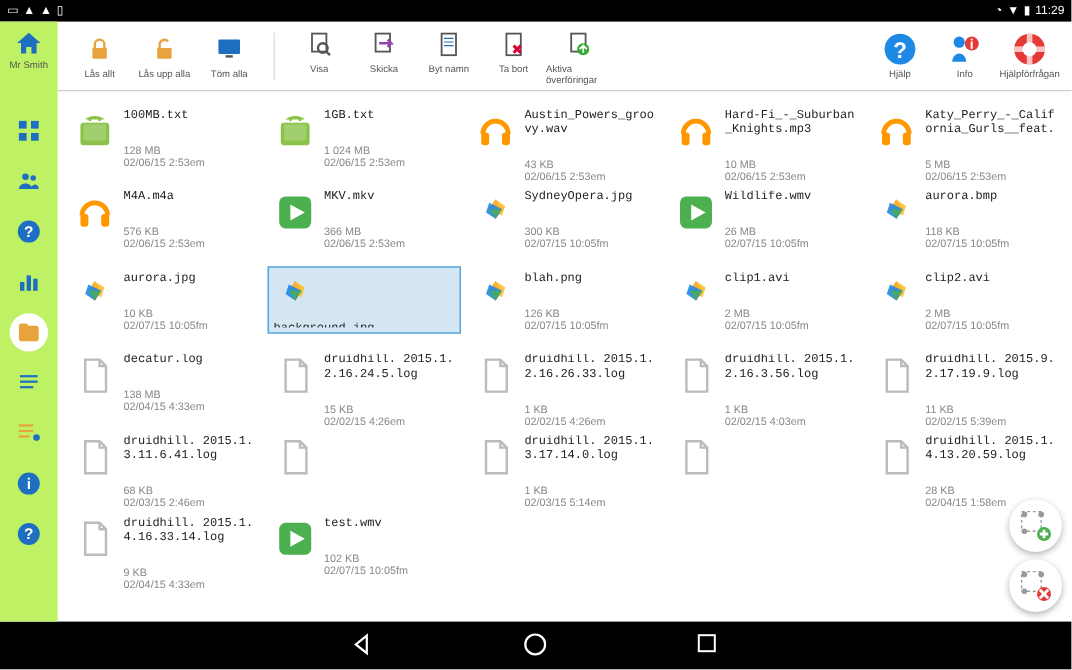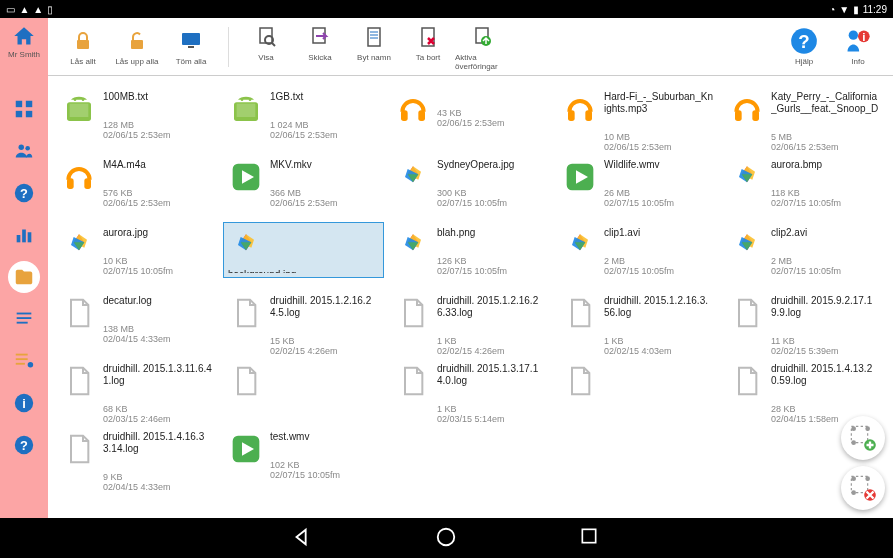--- a/index.html
+++ b/index.html
@@ -3,40 +3,40 @@
 <meta charset="utf-8">
 <style>
 * { margin: 0; padding: 0; box-sizing: border-box; font-family: Arial, sans-serif; }
 body { width: 893px; height: 558px; background: #fff; overflow: hidden; position: relative; }
 
 .statusbar { height: 18px; background: #000; color: #fff; display: flex; justify-content: space-between; align-items: center; padding: 0 6px; font-size: 10px; }
 .statusbar-left, .statusbar-right { display: flex; gap: 4px; align-items: center; }
 
 .app { display: flex; height: 500px; }
 
-.sidebar { width: 48px; background: #fca5a5; display: flex; flex-direction: column; align-items: center; padding-top: 6px; gap: 10px; }
+.sidebar { width: 48px; background: #bef264; display: flex; flex-direction: column; align-items: center; padding-top: 6px; gap: 10px; }
 .sidebar-user { display: flex; flex-direction: column; align-items: center; font-size: 8px; color: #555; }
 .sidebar-icon { width: 32px; height: 32px; display: flex; align-items: center; justify-content: center; border-radius: 50%; cursor: pointer; }
 .sidebar-icon.active { background: #fff; }
 
 .main { flex: 1; display: flex; flex-direction: column; }
 
 .toolbar { height: 58px; border-bottom: 1px solid #ccc; display: flex; align-items: center; padding: 0 8px; gap: 4px; }
 .toolbar-group { display: flex; }
 .toolbar-divider { width: 1px; height: 40px; background: #ddd; margin: 0 6px; }
 .toolbar-btn { width: 54px; display: flex; flex-direction: column; align-items: center; font-size: 8px; color: #555; cursor: pointer; gap: 2px; }
 .toolbar-btn-icon { width: 28px; height: 28px; display: flex; align-items: center; justify-content: center; }
 .toolbar-spacer { flex: 1; }
 
 .file-grid { flex: 1; padding: 10px 8px; display: grid; grid-template-columns: repeat(5, 1fr); grid-auto-rows: 56px; gap: 12px 6px; overflow-y: auto; align-content: start; }
 .file-item { display: flex; align-items: flex-start; gap: 6px; padding: 4px; border: 1px solid transparent; cursor: pointer; }
 .file-item.selected { background: #d4e6f1; border: 1px solid #3498db; flex-direction: column; }
 .file-icon { width: 36px; height: 36px; flex-shrink: 0; display: flex; align-items: center; justify-content: center; }
 .file-info { flex: 1; overflow: hidden; }
-.file-name { font-size: 10px; color: #222; line-height: 1.2; word-break: break-all; max-height: 24px; overflow: hidden; }
+.file-name { font-size: 10px; color: #222; line-height: 1.2; word-break: break-all; max-height: 24px; overflow: hidden; font-family: Liberation Mono, monospace; }
 .file-size { font-size: 9px; color: #888; margin-top: 17px; }
 .file-date { font-size: 9px; color: #888; }
 
 .navbar { height: 40px; background: #000; display: flex; justify-content: center; align-items: center; gap: 120px; }
 .nav-btn { width: 24px; height: 24px; cursor: pointer; }
 
 .fab { position: absolute; right: 8px; width: 44px; height: 44px; border-radius: 50%; background: #fff; box-shadow: 0 2px 5px rgba(0,0,0,0.3); display: flex; align-items: center; justify-content: center; cursor: pointer; }
 .fab-add { bottom: 98px; }
 .fab-del { bottom: 48px; }
 </style>
@@ -228,20 +228,31 @@
           <div class="toolbar-btn-icon">
               <svg width="28" height="28" viewBox="0 0 24 24">
                 <circle cx="8" cy="7" r="4" fill="#1e88e5"></circle>
                 <path d="M3 21c0-4 3-6 5-6s5 2 5 6z" fill="#1e88e5"></path>
                 <circle cx="17" cy="8" r="5" fill="#e53935"></circle>
                 <text x="17" y="12" text-anchor="middle" fill="#fff" font-size="10" font-weight="bold">i</text>
               </svg>
             </div>
           <span>Info</span>
         </div>
+        <div class="toolbar-btn">
+          <div class="toolbar-btn-icon">
+              <svg width="28" height="28" viewBox="0 0 24 24">
+                <circle cx="12" cy="12" r="11" fill="#e53935"></circle>
+                <circle cx="12" cy="12" r="5" fill="#fff"></circle>
+                <rect x="10" y="1" width="4" height="22" fill="#fff" opacity="0.7"></rect>
+                <rect x="1" y="10" width="22" height="4" fill="#fff" opacity="0.7"></rect>
+              </svg>
+            </div>
+          <span>Hjälpförfrågan</span>
+        </div>
       </div>
     </div>
 
     <div class="file-grid" id="file-grid">
         <div class="file-item">
           <div class="file-icon">
             <svg width="32" height="32" viewBox="0 0 24 24">
               <rect x="3" y="7" width="18" height="14" rx="2" fill="#8bc34a"></rect>
               <circle cx="9" cy="5" r="1" fill="#8bc34a"></circle>
               <circle cx="15" cy="5" r="1" fill="#8bc34a"></circle>
@@ -273,20 +284,21 @@
         </div>
         <div class="file-item">
           <div class="file-icon">
             <svg width="32" height="32" viewBox="0 0 24 24">
               <path d="M4 14a8 8 0 0116 0" fill="none" stroke="#ff9800" stroke-width="3"></path>
               <rect x="3" y="13" width="5" height="8" rx="2" fill="#ff9800"></rect>
               <rect x="16" y="13" width="5" height="8" rx="2" fill="#ff9800"></rect>
             </svg>
           </div>
           <div class="file-info">
+            <div class="file-name">Austin_Powers_groovy.wav</div>
             <div class="file-size">43 KB</div>
             <div class="file-date">02/06/15 2:53em</div>
           </div>
         </div>
         <div class="file-item">
           <div class="file-icon">
             <svg width="32" height="32" viewBox="0 0 24 24">
               <path d="M4 14a8 8 0 0116 0" fill="none" stroke="#ff9800" stroke-width="3"></path>
               <rect x="3" y="13" width="5" height="8" rx="2" fill="#ff9800"></rect>
               <rect x="16" y="13" width="5" height="8" rx="2" fill="#ff9800"></rect>

